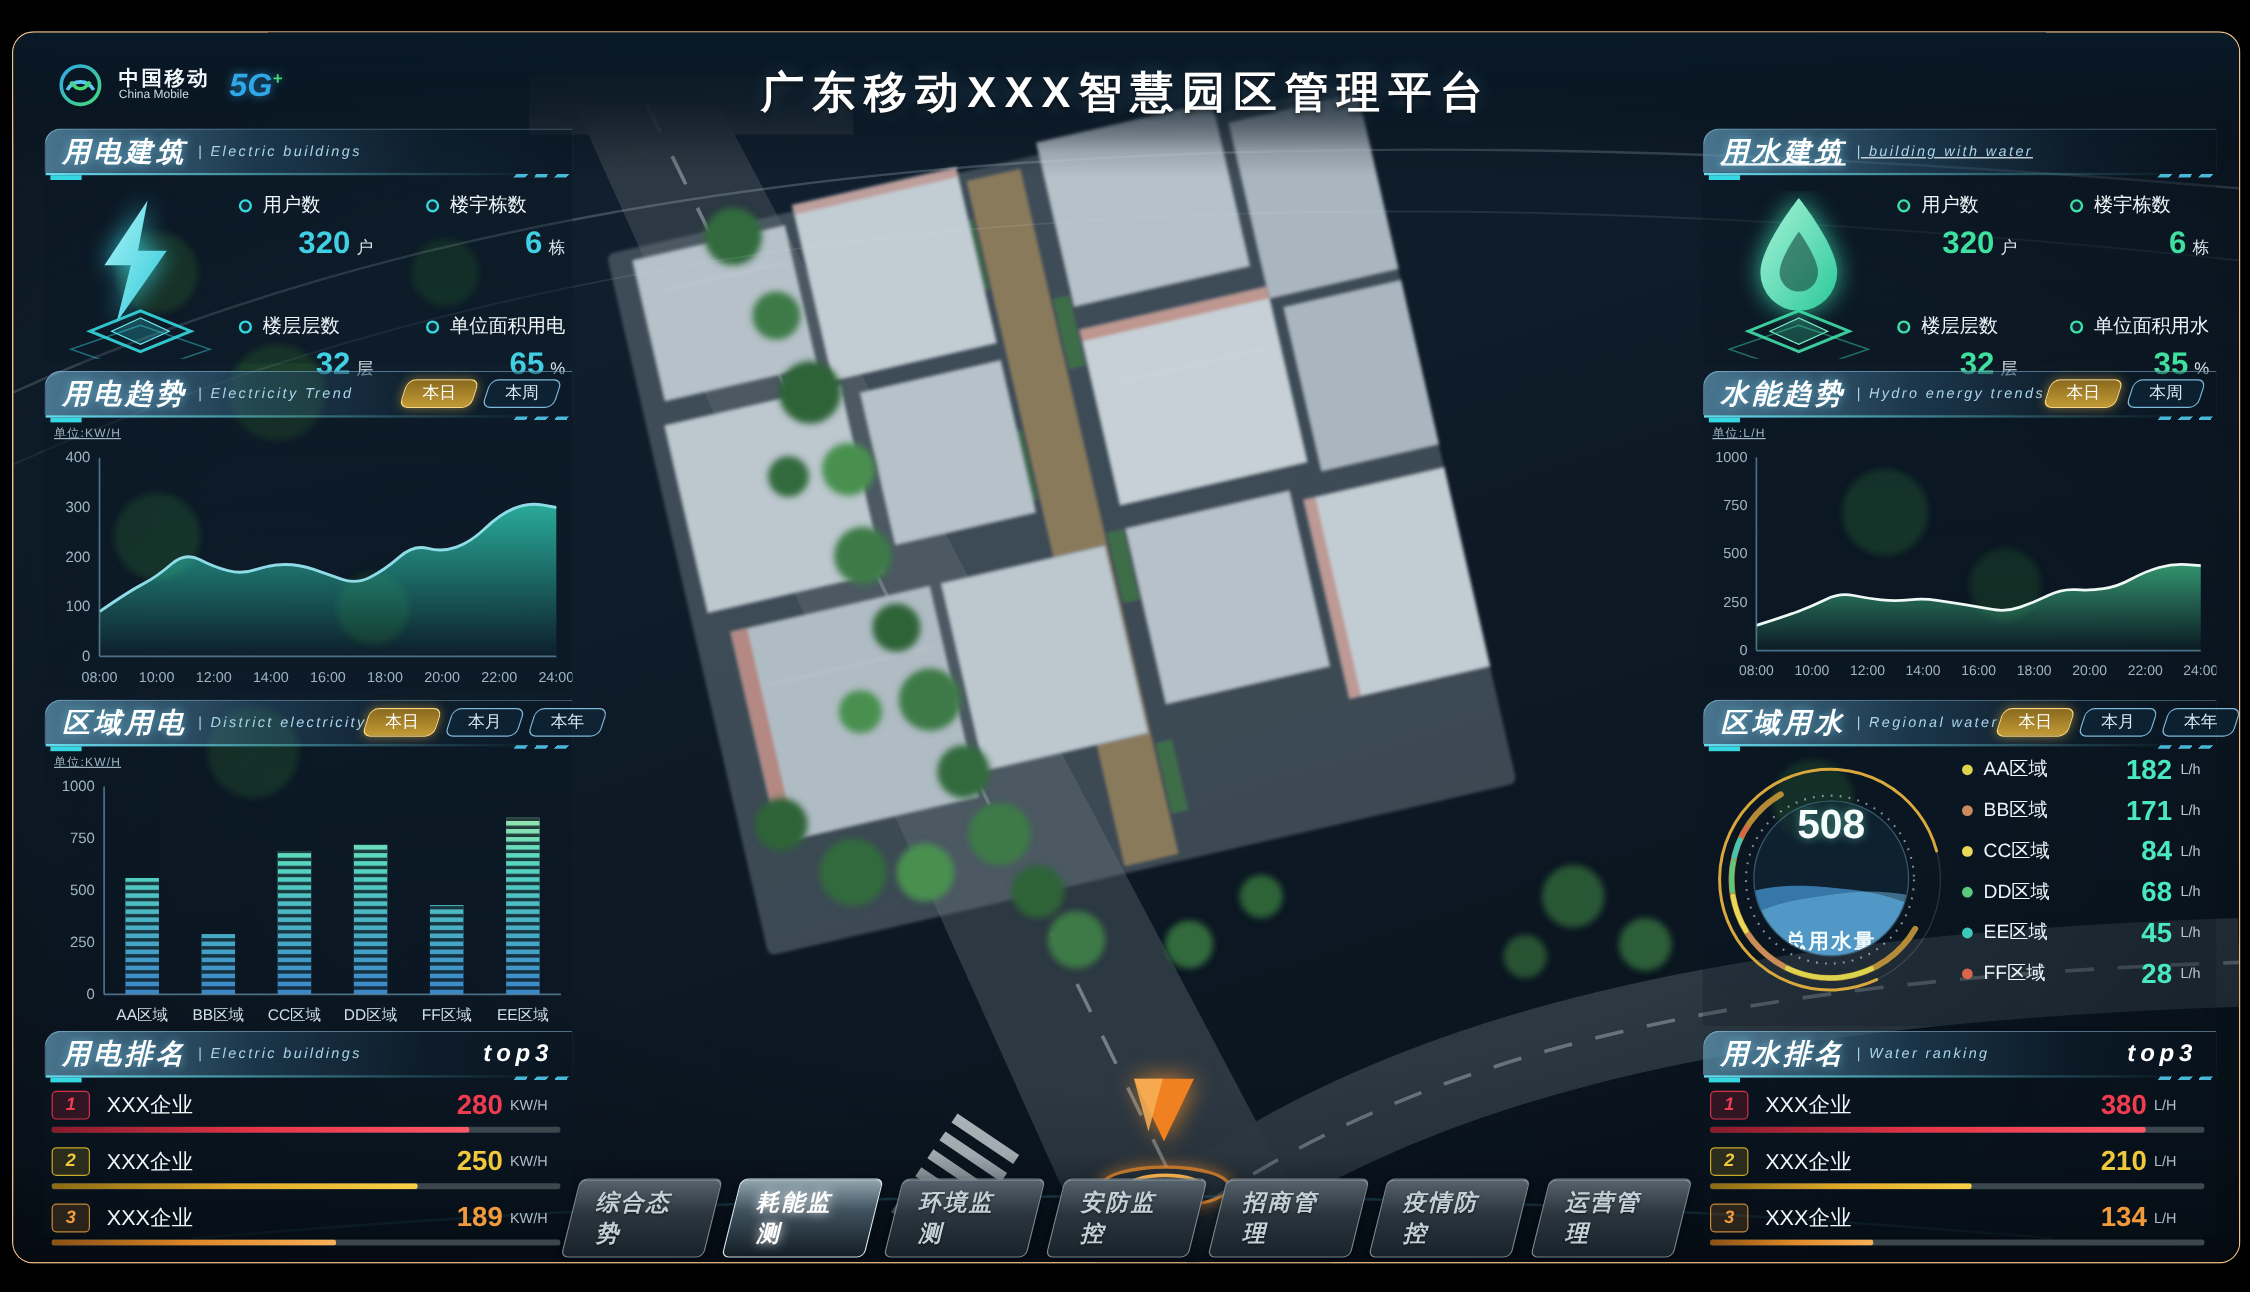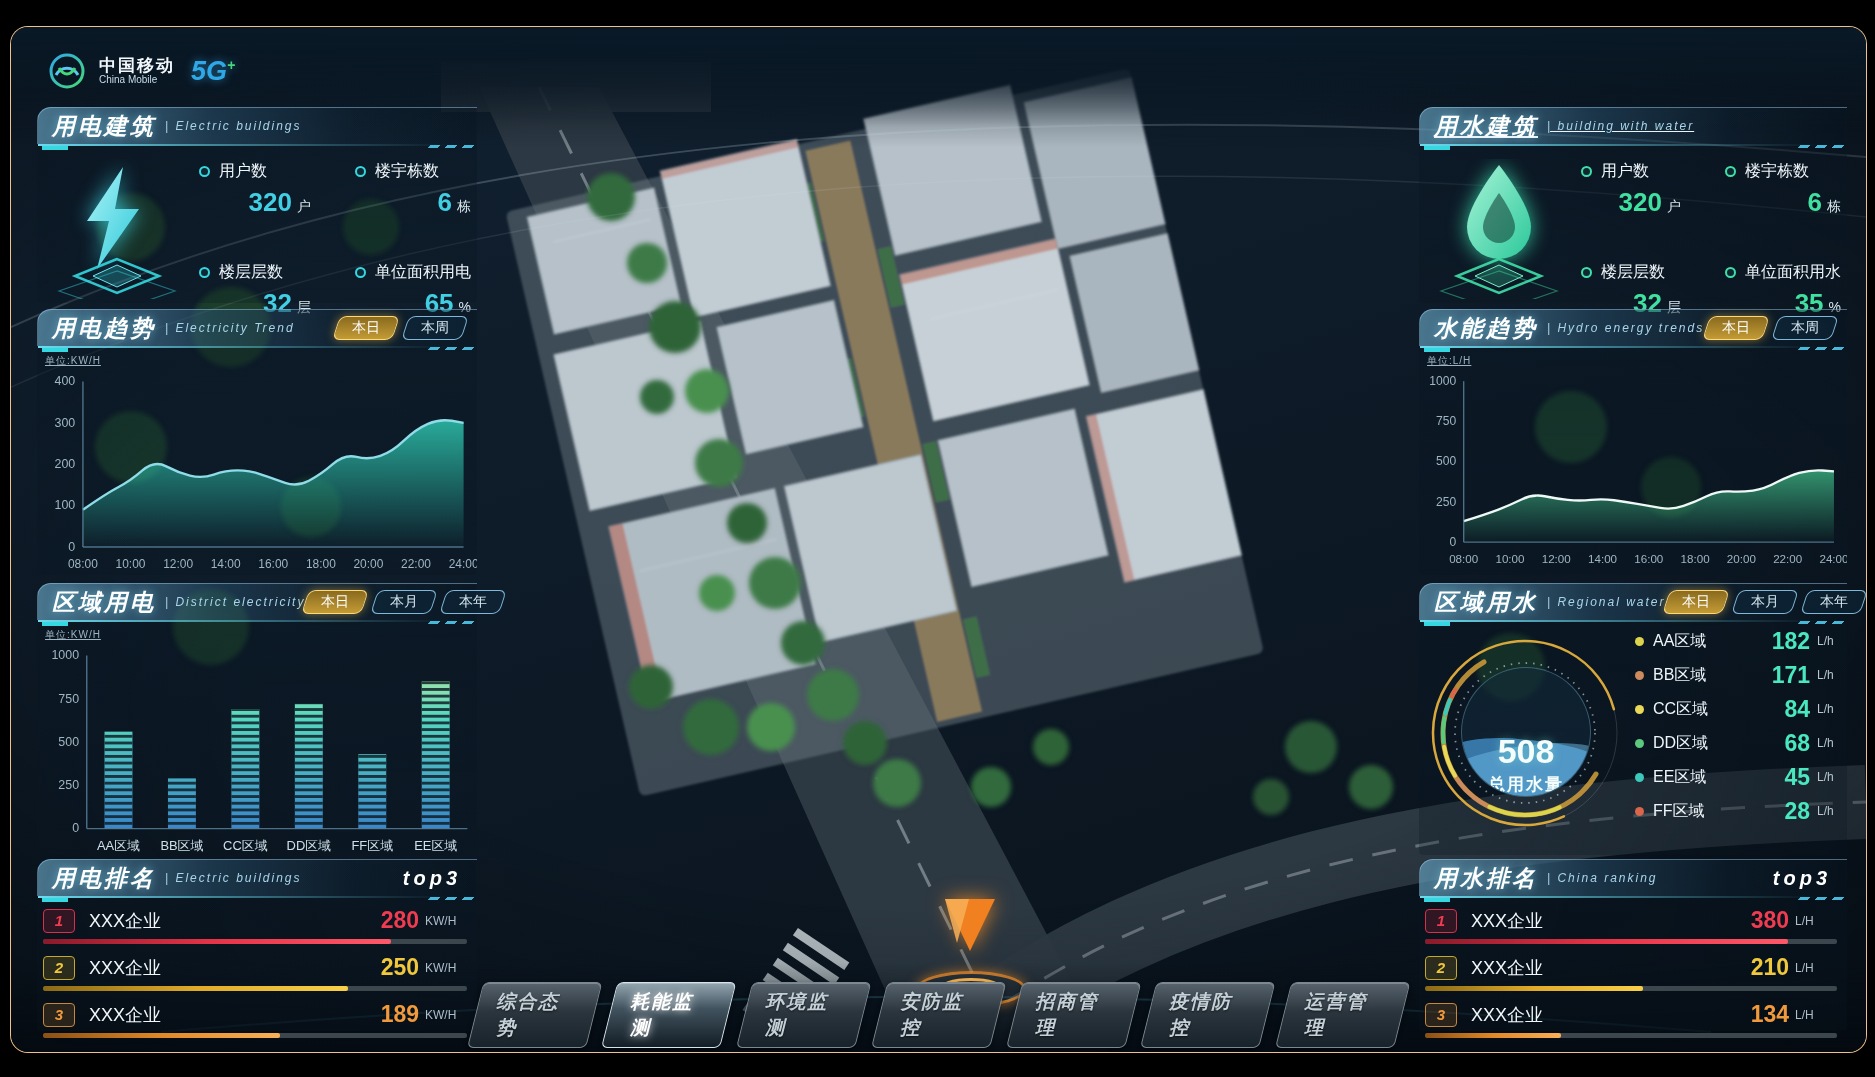--- a/index.html
+++ b/index.html
@@ -75,21 +75,21 @@
   .rr-unit{margin-left:6px;font-size:12px;color:#aebecb;width:42px;}
   .rr-track{height:5px;background:#3c474d;margin-top:4px;border-radius:2px;overflow:hidden;}
   .rr-fill{height:100%;border-radius:2px;}
   .rank-row:nth-child(1) .rr-fill{background:linear-gradient(90deg,#8a1a2a,#e83448,#ff5868);}
   .rank-row:nth-child(2) .rr-fill{background:linear-gradient(90deg,#8a6a14,#e0aa28,#f8d048);}
   .rank-row:nth-child(3) .rr-fill{background:linear-gradient(90deg,#8a5014,#e08828,#f8b058);}
   
   .gauge-wrap{position:absolute;left:6px;top:48px;width:200px;height:200px;}
   .gauge-core{position:absolute;left:36px;top:36px;width:128px;height:128px;border-radius:50%;
        background:rgba(18,42,58,.6);border:1px solid rgba(130,200,230,.35);overflow:hidden;
-       display:flex;flex-direction:column;align-items:center;justify-content:flex-end;}
+       display:flex;flex-direction:column;align-items:center;justify-content:space-between;}
   .wave{position:absolute;left:-30%;width:160%;height:90px;bottom:-34px;border-radius:45%;}
   .w1{background:rgba(70,150,210,.75);transform:rotate(6deg);}
   .w2{background:rgba(110,185,230,.5);transform:rotate(-8deg);bottom:-40px;}
   .gauge-num{position:relative;font-size:34px;font-weight:800;color:#f4fdfb;text-shadow:0 0 8px rgba(120,230,210,.5);}
   .gauge-lab{position:relative;font-size:17px;font-weight:700;color:#f4fdfb;margin-top:2px;letter-spacing:2px;}
   .w-legend{position:absolute;left:216px;right:4px;top:46px;}
   .leg-row{display:flex;align-items:center;height:24px;margin-bottom:10px;}
   .leg-dot{width:9px;height:9px;border-radius:50%;margin-right:9px;flex:0 0 auto;}
   .leg-row:nth-child(1) .leg-dot{background:#ddd44e;}
   .leg-row:nth-child(2) .leg-dot{background:#cd8a5d;}
@@ -251,20 +251,21 @@
         <circle cx="22" cy="22" r="16" stroke="url(#lgG)" stroke-width="3" fill="none"></circle>
         <path d="M11,26 C16,17 28,17 33,26" stroke="#5ac8f0" stroke-width="3" fill="none"></path>
         <path d="M14,19 C19,27 25,27 30,19" stroke="#46d878" stroke-width="3" fill="none"></path>
       </svg>
       <div class="logo-txt">
         <div class="logo-cn">中国移动</div>
         <div class="logo-en">China Mobile</div>
       </div>
       <div class="logo-5g"><span>5G</span><sup>+</sup></div>
     </div>
+    <div class="page-title">广东移动XXX智慧园区管理平台</div>
   </div>
 
   <div class="panel" style="left:26px;top:80px;width:440px;height:196px;">
     <div class="panel-hd">
       <span class="panel-title">用电建筑</span>
       <span class="panel-sub">| Electric buildings</span>
       <span class="hd-dashes"></span>
     </div>
     <svg class="big-icon" viewBox="0 0 145 140">
       <defs>
@@ -601,21 +602,21 @@
         <span class="leg-name">FF区域</span>
         <span class="leg-val">28</span>
         <span class="leg-unit">L/h</span>
       </div>
     </div>
   </div>
 
   <div class="panel" style="left:1408px;top:832px;width:428px;height:172px;">
     <div class="panel-hd">
       <span class="panel-title">用水排名</span>
-      <span class="panel-sub">| China ranking</span>
+      <span class="panel-sub">| Water ranking</span>
       <span class="hd-top3">top3</span>
       <span class="hd-dashes"></span>
     </div>
     <div class="rank-rows">
       <div class="rank-row">
         <div class="rr-top">
           <span class="badge">1</span>
           <span class="rr-name">XXX企业</span>
           <span class="rr-val">380</span>
           <span class="rr-unit">L/H</span>

